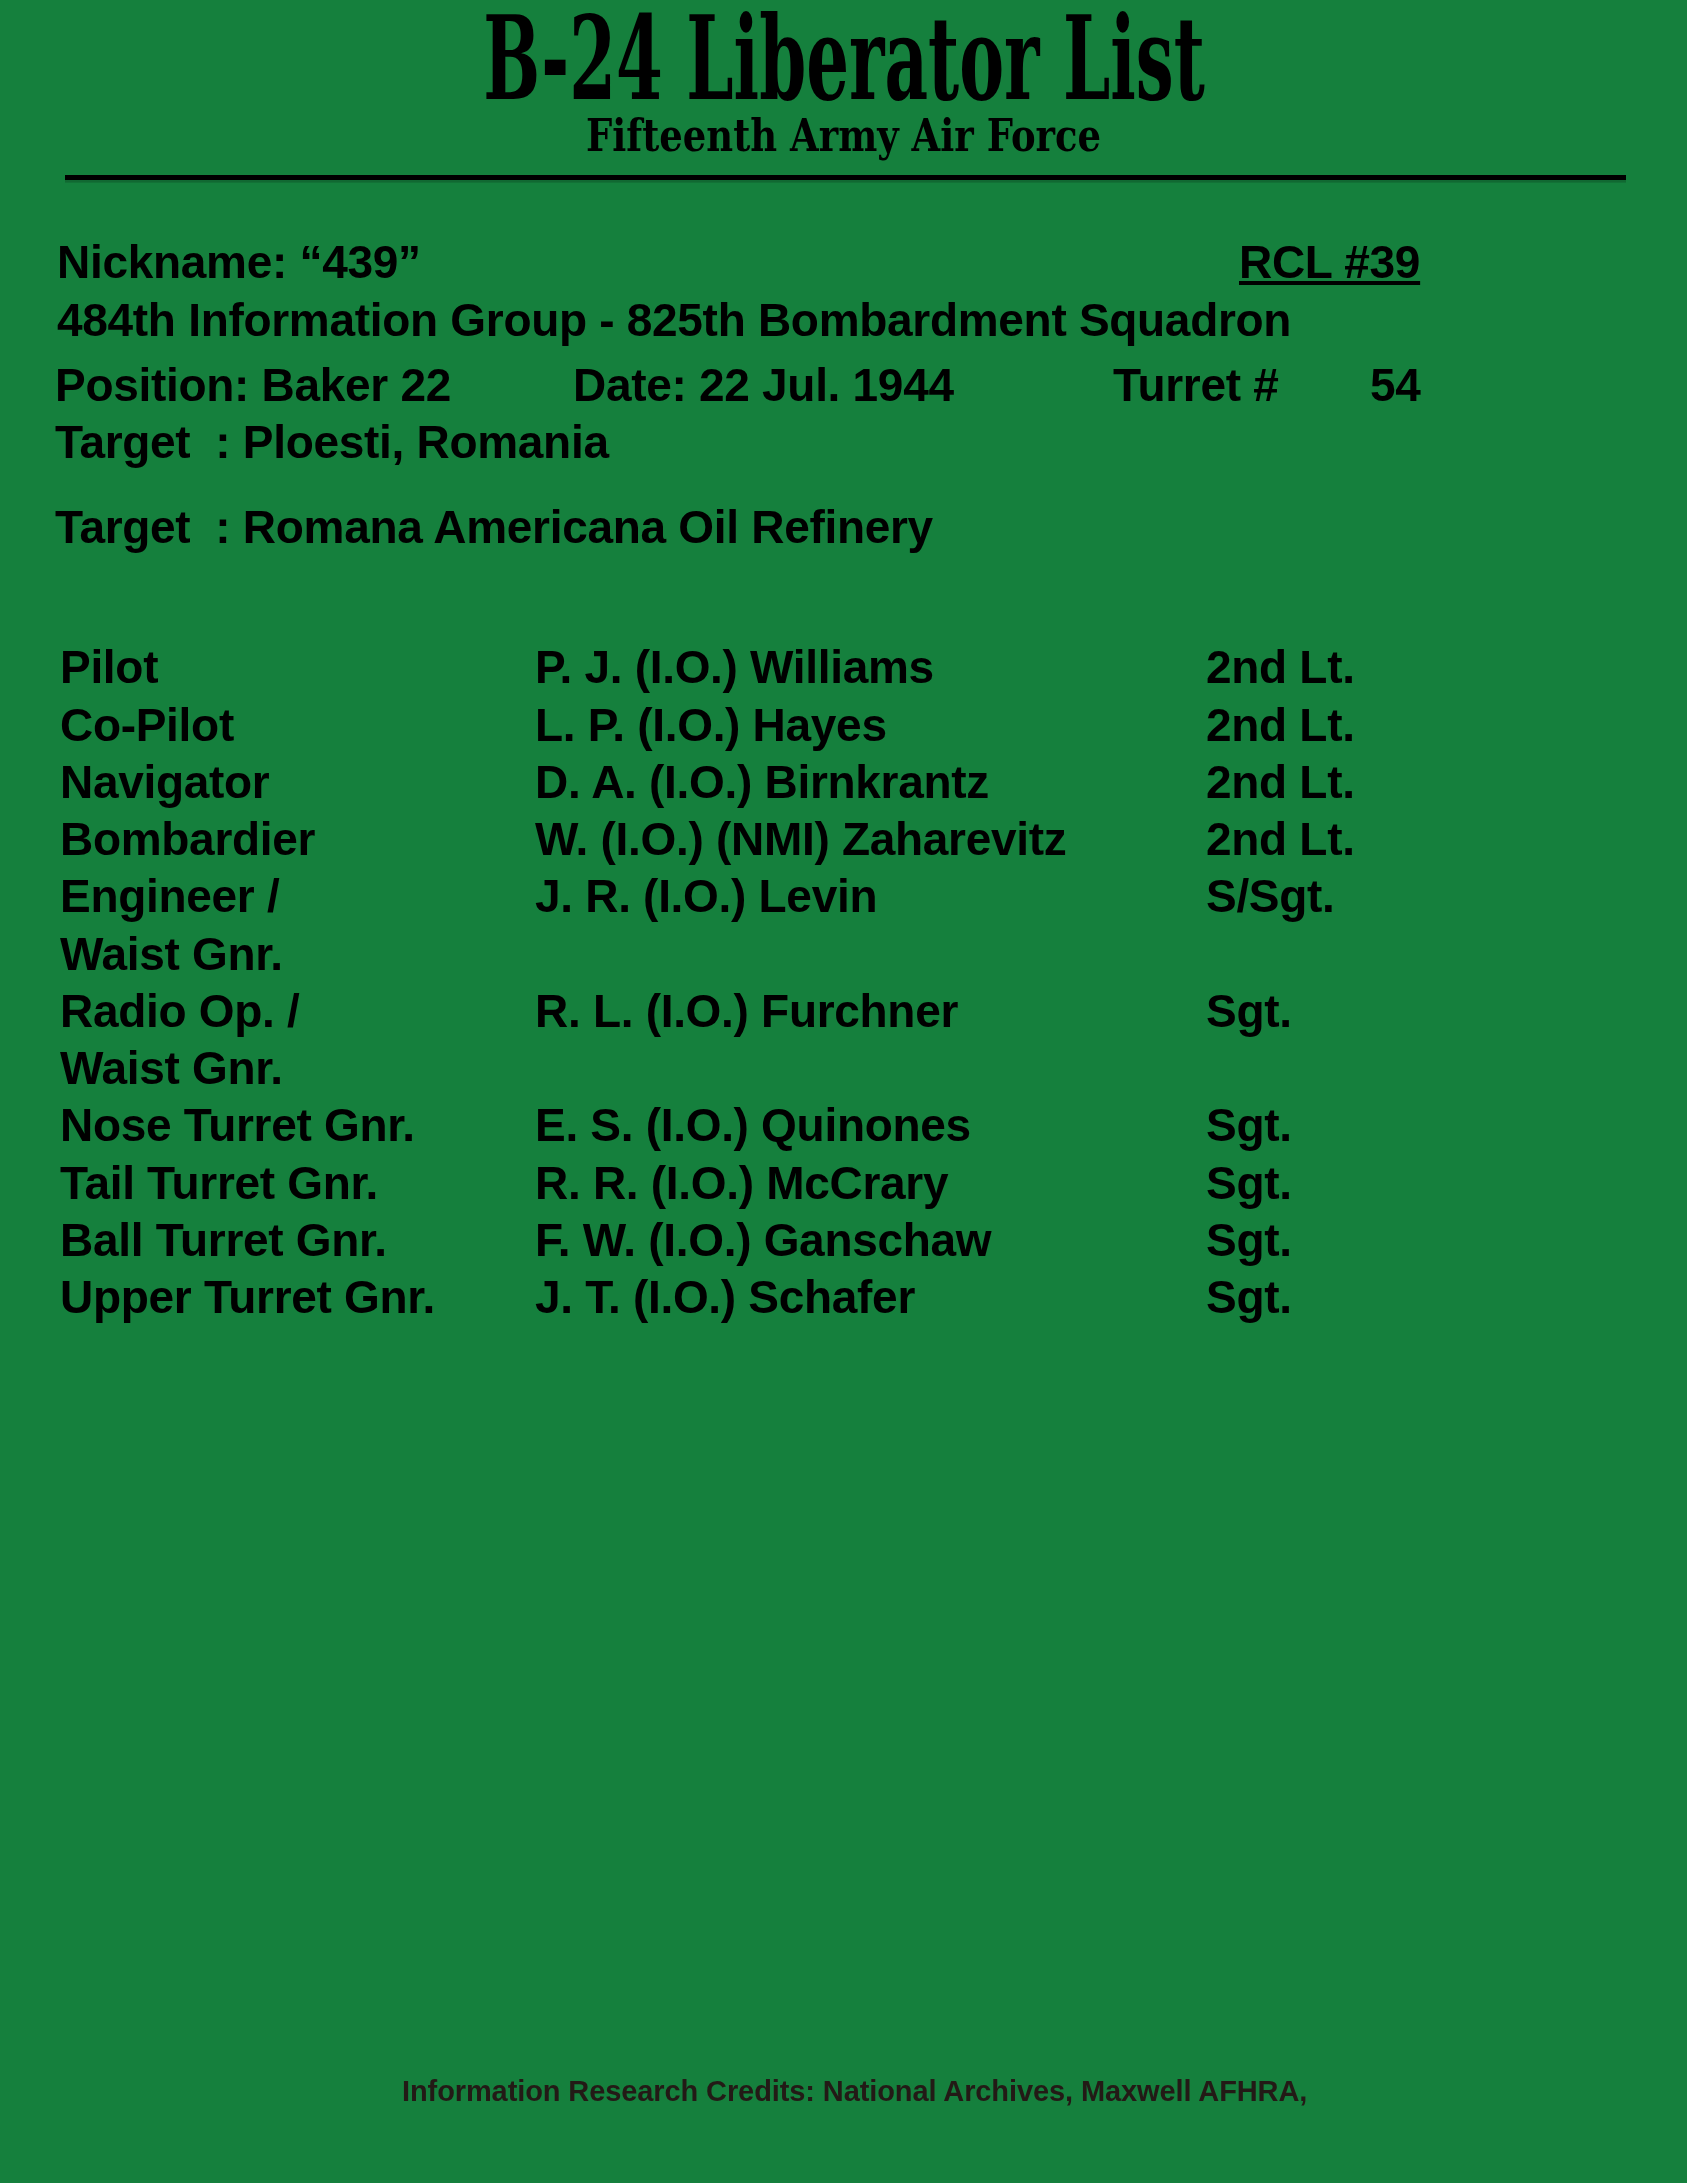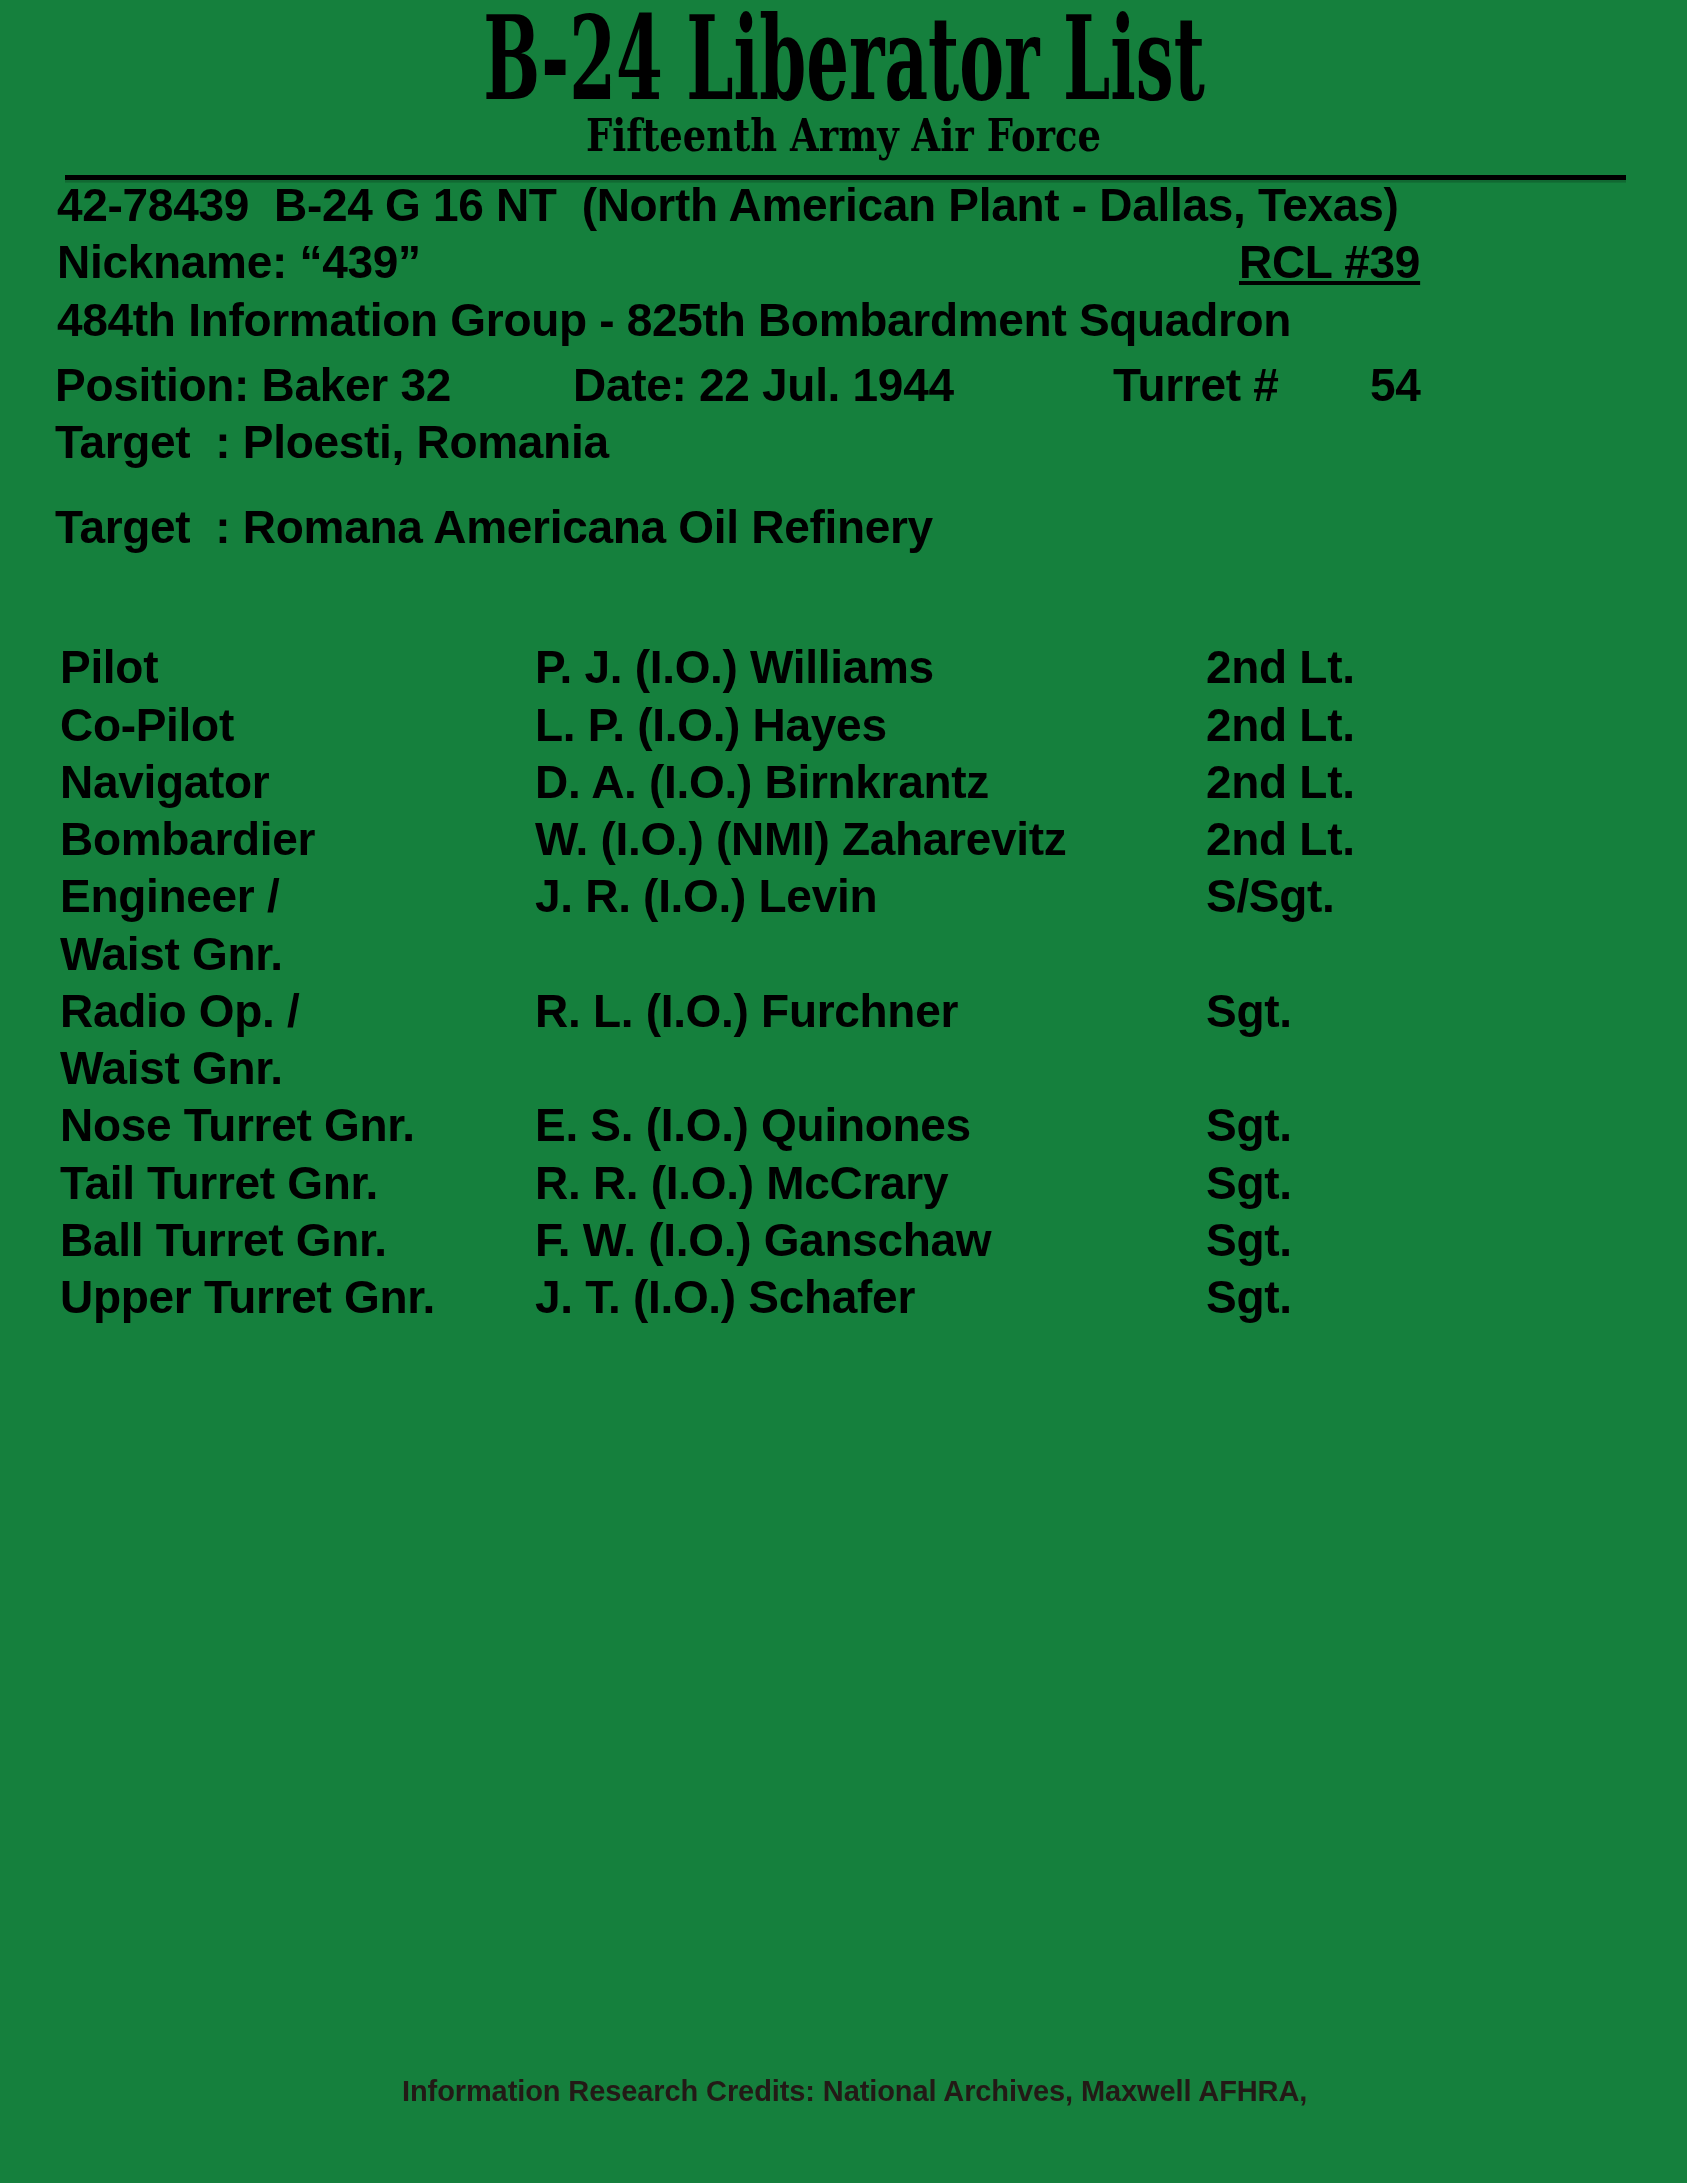--- a/index.html
+++ b/index.html
@@ -66,28 +66,27 @@
 <div class="page" style="background: #15803d; color: rgb(0, 0, 0);">
 
   <div class="title-wrap">
     <span class="title">B-24 Liberator List</span>
   </div>
   <div class="subtitle-wrap">
     <span class="subtitle">Fifteenth Army Air Force</span>
   </div>
   <div class="rule"></div>
 
-  <div class="bodyline" style="left:57px;top:182px;">42-78439  B-24 G 16 NT  (North American Plant - Dallas, Texas)</div>
 
   <div class="bodyline" style="left:57px;top:239px;">Nickname: “439”</div>
   <div class="bodyline" style="left:1239px;top:239px;text-decoration:underline;">RCL #39</div>
 
   <div class="bodyline" style="left:57px;top:297px;">484th Information Group - 825th Bombardment Squadron</div>
 
-  <div class="bodyline" style="left:55px;top:362px;">Position: Baker 32</div>
+  <div class="bodyline" style="left:55px;top:362px;">Position: Baker 22</div>
   <div class="bodyline" style="left:573px;top:362px;">Date: 22 Jul. 1944</div>
   <div class="bodyline" style="left:1113px;top:362px;">Turret #</div>
   <div class="bodyline" style="left:1370px;top:362px;">54</div>
 
   <div class="bodyline" style="left:55px;top:419px;">Target  : Ploesti, Romania</div>
   <div class="bodyline" style="left:55px;top:504px;">Target  : Romana Americana Oil Refinery</div>
 
   <div id="crew">
       <div>
         <span class="bodyline" style="left: 60px; top: 644px;">Pilot</span>

